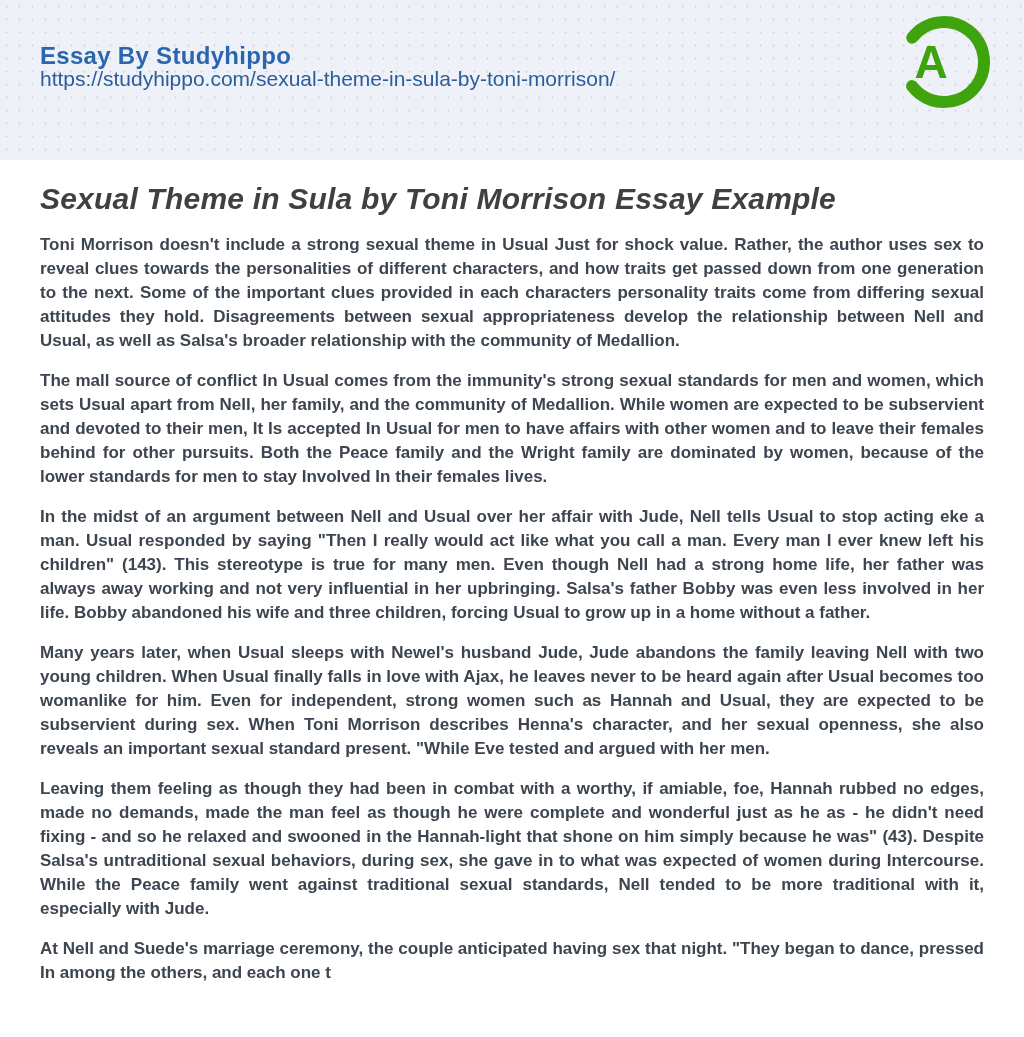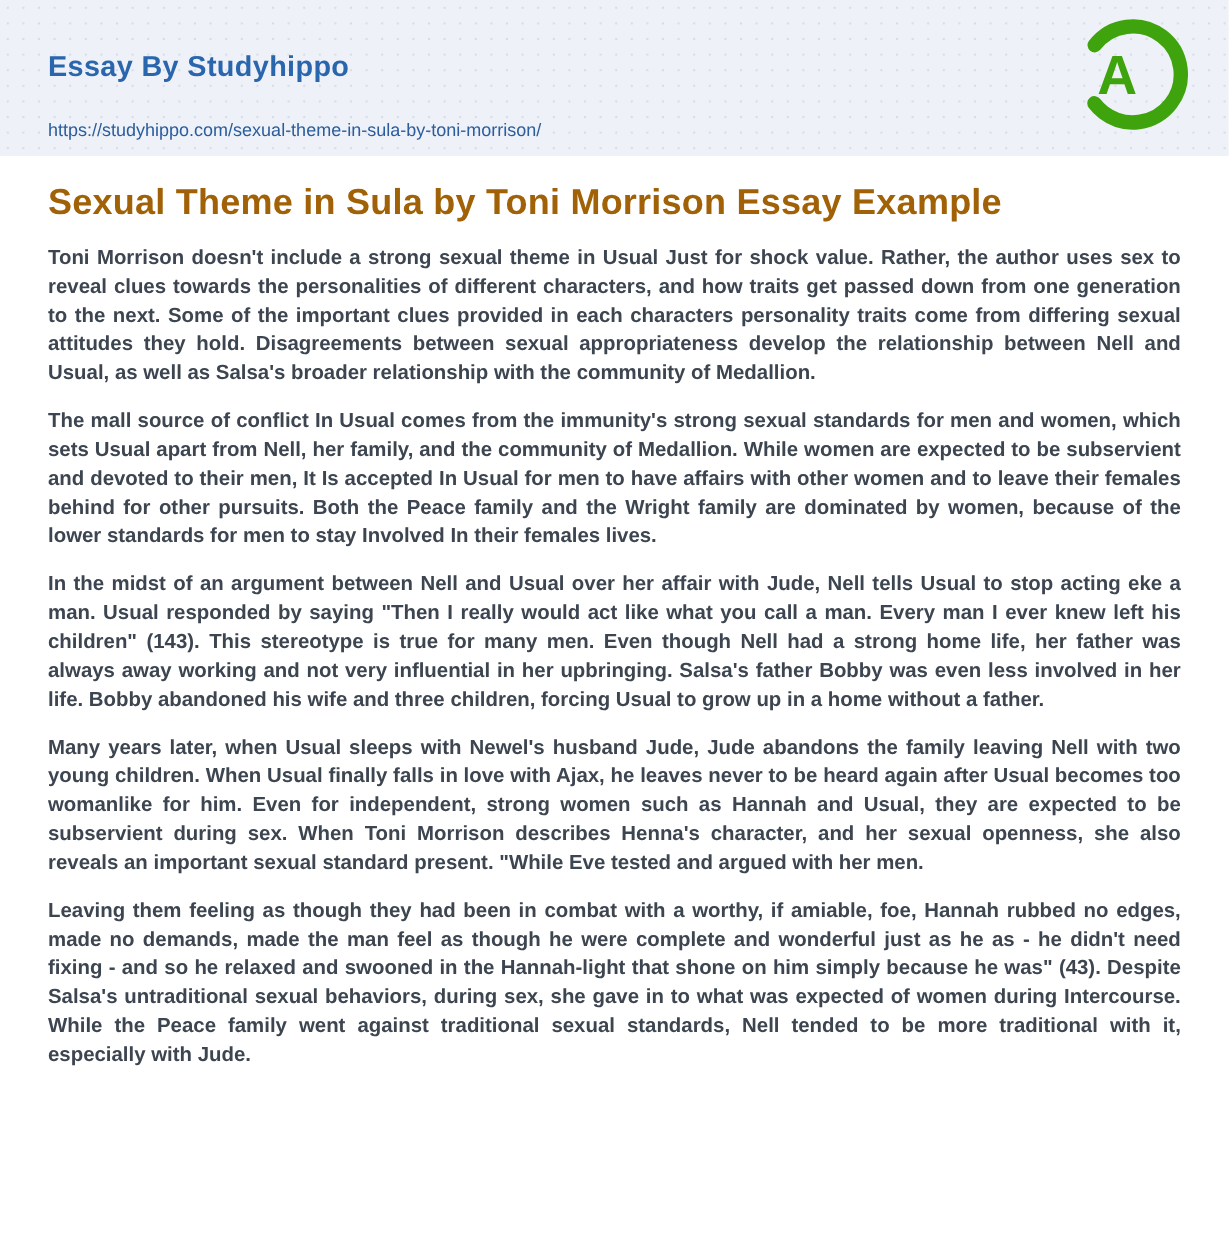--- a/index.html
+++ b/index.html
@@ -11,63 +11,64 @@
   body {
     height: 1037px;
     overflow: hidden;
     position: relative;
   }
 
   
   .page-header {
     position: relative;
     width: 1024px;
-    height: 130px;
+    height: 160px;
     background-color: #eef1f7;
     background-image: radial-gradient(rgba(186,196,214,0.45) 1px, transparent 1.3px);
     background-size: 13px 13px;
   }
   .site-label {
     position: absolute;
     left: 40px;
     top: 42px;
     font-size: 24px;
     font-weight: bold;
     letter-spacing: 0.3px;
     color: #2a66ad;
   }
   .essay-url {
     position: absolute;
     left: 40px;
-    top: 100px;
-    font-size: 15px;
+    top: 67px;
+    font-size: 21px;
     color: #2b5d9d;
     text-decoration: none;
     cursor: pointer;
   }
   .logo-wrap {
     position: absolute;
     right: 32px;
     top: 14px;
     width: 96px;
     height: 96px;
   }
 
   
   .article {
     padding: 22px 40px 0 40px;
   }
   .page-title {
     font-size: 30px;
     line-height: 33px;
     font-weight: bold;
-    color: #a16207;
+    color: #404040;
     letter-spacing: 0.2px;
     max-width: 930px;
     margin-bottom: 18px;
+    font-style: italic;
   }
   .essay-body p {
     font-size: 17px;
     line-height: 24px;
     color: #3c4550;
     text-align: justify;
     margin-bottom: 16px;
     font-weight: bold;
   }
 </style>
@@ -87,14 +88,15 @@
 
 <main class="article">
   <h1 class="page-title">Sexual Theme in Sula by Toni Morrison Essay Example</h1>
 
   <div class="essay-body">
     <p>Toni Morrison doesn't include a strong sexual theme in Usual Just for shock value. Rather, the author uses sex to reveal clues towards the personalities of different characters, and how traits get passed down from one generation to the next. Some of the important clues provided in each characters personality traits come from differing sexual attitudes they hold. Disagreements between sexual appropriateness develop the relationship between Nell and Usual, as well as Salsa's broader relationship with the community of Medallion.</p>
     <p>The mall source of conflict In Usual comes from the immunity's strong sexual standards for men and women, which sets Usual apart from Nell, her family, and the community of Medallion. While women are expected to be subservient and devoted to their men, It Is accepted In Usual for men to have affairs with other women and to leave their females behind for other pursuits. Both the Peace family and the Wright family are dominated by women, because of the lower standards for men to stay Involved In their females lives.</p>
     <p>In the midst of an argument between Nell and Usual over her affair with Jude, Nell tells Usual to stop acting eke a man. Usual responded by saying "Then I really would act like what you call a man. Every man I ever knew left his children" (143). This stereotype is true for many men. Even though Nell had a strong home life, her father was always away working and not very influential in her upbringing. Salsa's father Bobby was even less involved in her life. Bobby abandoned his wife and three children, forcing Usual to grow up in a home without a father.</p>
     <p>Many years later, when Usual sleeps with Newel's husband Jude, Jude abandons the family leaving Nell with two young children. When Usual finally falls in love with Ajax, he leaves never to be heard again after Usual becomes too womanlike for him. Even for independent, strong women such as Hannah and Usual, they are expected to be subservient during sex. When Toni Morrison describes Henna's character, and her sexual openness, she also reveals an important sexual standard present. "While Eve tested and argued with her men.</p>
     <p>Leaving them feeling as though they had been in combat with a worthy, if amiable, foe, Hannah rubbed no edges, made no demands, made the man feel as though he were complete and wonderful just as he as - he didn't need fixing - and so he relaxed and swooned in the Hannah-light that shone on him simply because he was" (43). Despite Salsa's untraditional sexual behaviors, during sex, she gave in to what was expected of women during Intercourse. While the Peace family went against traditional sexual standards, Nell tended to be more traditional with it, especially with Jude.</p>
+    <p>At Nell and Suede's marriage ceremony, the couple anticipated having sex that night. "They began to dance, pressed In among the others, and each one t</p>
   </div>
 </main>
 
 </body></html>

